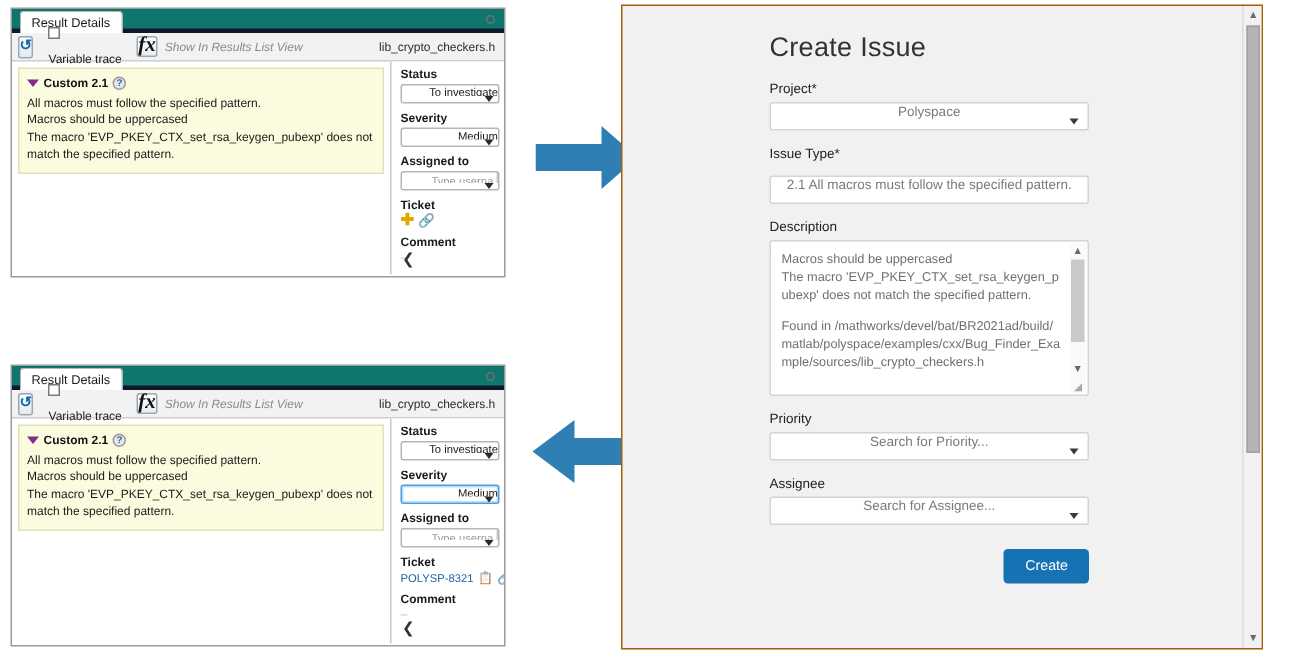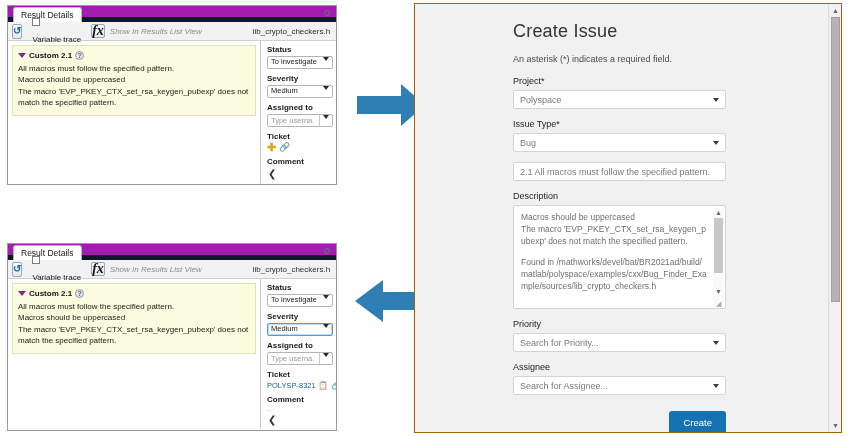--- a/index.html
+++ b/index.html
@@ -18,22 +18,22 @@
     background: #ffffff;
     border: 1px solid #9b9b9b;
     overflow: hidden;
   }
   .rd-panel.top { left: 7px; top: 5px; width: 330px; height: 180px; }
   .rd-panel.bottom { left: 7px; top: 243px; width: 330px; height: 188px; }
 
   .rd-tabstrip {
     position: relative;
     height: 16px;
-    background: #a21caf;
-    border-bottom: 5px solid #0f172a;
+    background: #0f766e;
+    border-bottom: 3px solid #0f172a;
     text-decoration: underline;
   }
   .rd-tab {
     position: absolute;
     left: 5px; top: 1px;
     height: 15px;
     padding: 0 8px 0 7px;
     background: #ffffff;
     border: 1px solid #b6b6b6;
     border-bottom: none;
@@ -146,25 +146,26 @@
   .side-label {
     font-size: 8px; font-weight: bold; color: #1a1a1a;
     margin-bottom: 2px; margin-top: 5px; white-space: nowrap;
   }
   .side-label.first { margin-top: 0; }
   .combo {
     height: 13px;
     border: 1px solid #b5b5b5;
     background: #fff;
     border-radius: 2px;
-    display: flex; align-items: flex-start;
+    display: flex; align-items: flex-end;
     font-size: 7.5px; color: #1a1a1a;
     padding-left: 3px;
     width: 66px;
     position: relative;
+    flex-direction: column;
   }
   .combo.focused { border: 1px solid #4a9ee0; box-shadow: 0 0 0 1px #bcdcf5 inset; }
   .combo .cb-text { overflow: hidden; white-space: nowrap; }
   .combo .cb-arrow {
     margin-left: auto; margin-right: 3px;
     width: 0; height: 0;
     border-left: 3px solid transparent;
     border-right: 3px solid transparent;
     border-top: 4px solid #2a2a2a;
   }
@@ -252,21 +253,21 @@
     color: #7b7b7b;
     position: relative;
   }
   .ji-select .sel-arrow {
     margin-left: auto;
     width: 0; height: 0;
     border-left: 3px solid transparent;
     border-right: 3px solid transparent;
     border-top: 4px solid #3b3b3b;
   }
-  .ji-summary { width: 213px; }
+  .ji-summary { width: 213px; flex-direction: column; }
   .ji-textarea {
     width: 213px;
     height: 104px;
     background: #ffffff;
     border: 1px solid #d4d4d4;
     border-radius: 2px;
     position: relative;
     padding: 5px 18px 5px 7px;
     font-size: 8.5px;
     color: #6f6f6f;
@@ -443,36 +444,31 @@
   <div class="arrow" style="left:355px; top:280px;">
     <svg width="72" height="42" viewBox="0 0 72 42">
       <polygon points="72,12 28,12 28,0 0,21 28,42 28,30 72,30" fill="#2f7fb5"></polygon>
     </svg>
   </div>
 
   <div class="ji-dialog">
 
     <div class="ji-content">
       <div class="ji-title">Create Issue</div>
-      <div class="ji-hint">An asterisk (*) indicates a required field.</div>
 
       <div class="ji-field">
         <div class="ji-flabel">Project*</div>
         <div class="ji-input ji-select ji-summary">
           <span>Polyspace</span>
           <span class="sel-arrow"></span>
         </div>
       </div>
 
       <div class="ji-field">
         <div class="ji-flabel">Issue Type*</div>
-        <div class="ji-input ji-select ji-summary">
-          <span>Bug</span>
-          <span class="sel-arrow"></span>
-        </div>
       </div>
 
       <div class="ji-field">
         <div class="ji-input ji-summary">
           <span>2.1 All macros must follow the specified pattern.</span>
         </div>
       </div>
 
       <div class="ji-field">
         <div class="ji-flabel">Description</div>

